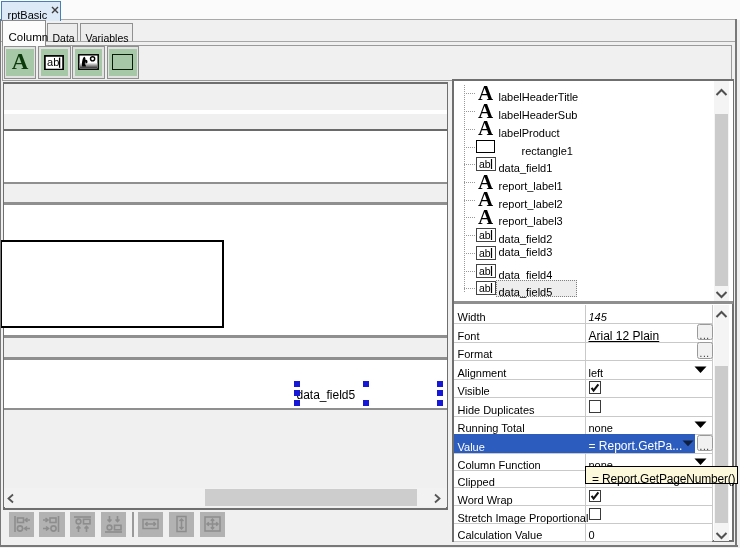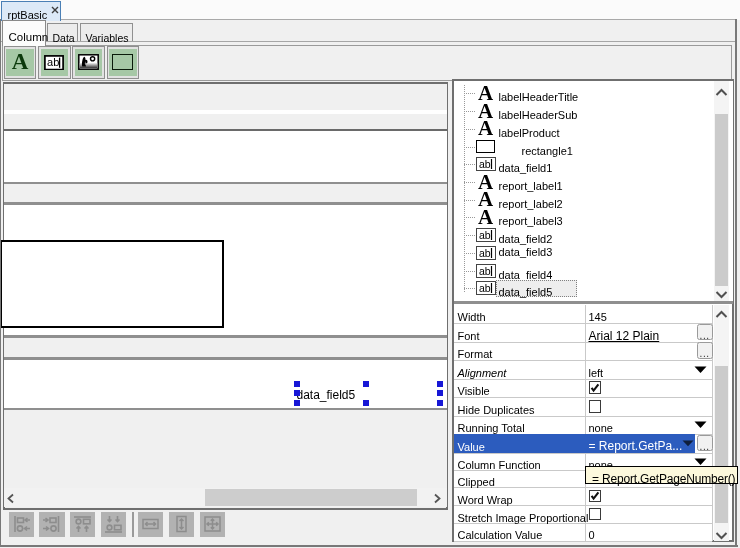--- a/index.html
+++ b/index.html
@@ -148,30 +148,30 @@
     <text x="3" y="10.5" font-size="10.5" font-family="Liberation Sans" fill="#000">ab</text>
     <path d="M15.5 2 L15.5 12" stroke="#000" stroke-width="1.2"></path>
   </svg>
 <div class="ab" style="left:498.5px;top:282.3px;"><span class="t11">data_field5</span></div>
 <div class="ab" style="left:453.5px;top:301.3px;width:279px;height:2.5px;background:#8f8f8f;"></div>
 <div class="ab" style="left:453.5px;top:304.5px;width:258.8px;height:236.0px;background:#fff;"></div>
 <div class="ab" style="left:584.5px;top:304.5px;width:1px;height:236.0px;background:#c9c9c9;"></div>
 <div class="ab" style="left:712.3px;top:304.5px;width:1px;height:236.0px;background:#c9c9c9;"></div>
 <div class="ab" style="left:453.5px;top:323.0px;width:258.8px;height:1px;background:#c9c9c9;"></div>
 <div class="ab" style="left:457.5px;top:307.2px;"><span class="t11">Width</span></div>
-<div class="ab" style="left:588.5px;top:307.2px;"><span class="t11" style="font-size:11px;">145</span></div>
+<div class="ab" style="left:588.5px;top:307.2px;"><span class="t11" style="font-size:11px;font-style:italic;">145</span></div>
 <div class="ab" style="left:453.5px;top:341.5px;width:258.8px;height:1px;background:#c9c9c9;"></div>
 <div class="ab" style="left:457.5px;top:325.8px;"><span class="t11">Font</span></div>
 <div class="ab" style="left:588.5px;top:325.8px;"><span class="t11" style="font-size:12px;text-decoration:underline;">Arial 12 Plain</span></div>
 <div class="ab" style="left:696.5px;top:323.9px;width:16.3px;height:16.5px;background:#f1f1f1;border:1px solid #9a9a9a;border-radius:2.5px;box-sizing:border-box;text-align:center;"><span style="font-size:10px;line-height:19px;color:#333;letter-spacing:0.6px;">...</span></div>
 <div class="ab" style="left:453.5px;top:360.0px;width:258.8px;height:1px;background:#c9c9c9;"></div>
 <div class="ab" style="left:457.5px;top:344.2px;"><span class="t11">Format</span></div>
 <div class="ab" style="left:696.5px;top:342.4px;width:16.3px;height:16.5px;background:#f1f1f1;border:1px solid #9a9a9a;border-radius:2.5px;box-sizing:border-box;text-align:center;"><span style="font-size:10px;line-height:19px;color:#333;letter-spacing:0.6px;">...</span></div>
 <div class="ab" style="left:453.5px;top:378.5px;width:258.8px;height:1px;background:#c9c9c9;"></div>
-<div class="ab" style="left:457.5px;top:362.8px;font-style:italic;"><span class="t11">Alignment</span></div>
+<div class="ab" style="left:457.5px;top:362.8px;"><span class="t11">Alignment</span></div>
 <div class="ab" style="left:588.5px;top:362.8px;"><span class="t11" style="font-size:11px;">left</span></div>
 <svg class="ab" style="left:694px;top:365.8px;" width="13" height="8">
     <path d="M0.5 0.5 L12.5 0.5 L6.5 7 Z" fill="#000"></path>
   </svg>
 <div class="ab" style="left:453.5px;top:397.0px;width:258.8px;height:1px;background:#c9c9c9;"></div>
 <div class="ab" style="left:457.5px;top:381.2px;"><span class="t11">Visible</span></div>
 <div class="ab" style="left:588.5px;top:381.4px;width:12.8px;height:12.8px;background:#fff;border:1.4px solid #3a3a3a;box-sizing:border-box;">
     <svg width="11" height="11" style="position:absolute;left:-0.4px;top:-0.8px;">
       <path d="M2.6 5.8 L4.6 8.6 L9.4 2.4" fill="none" stroke="#111" stroke-width="2.1"></path>
     </svg>

